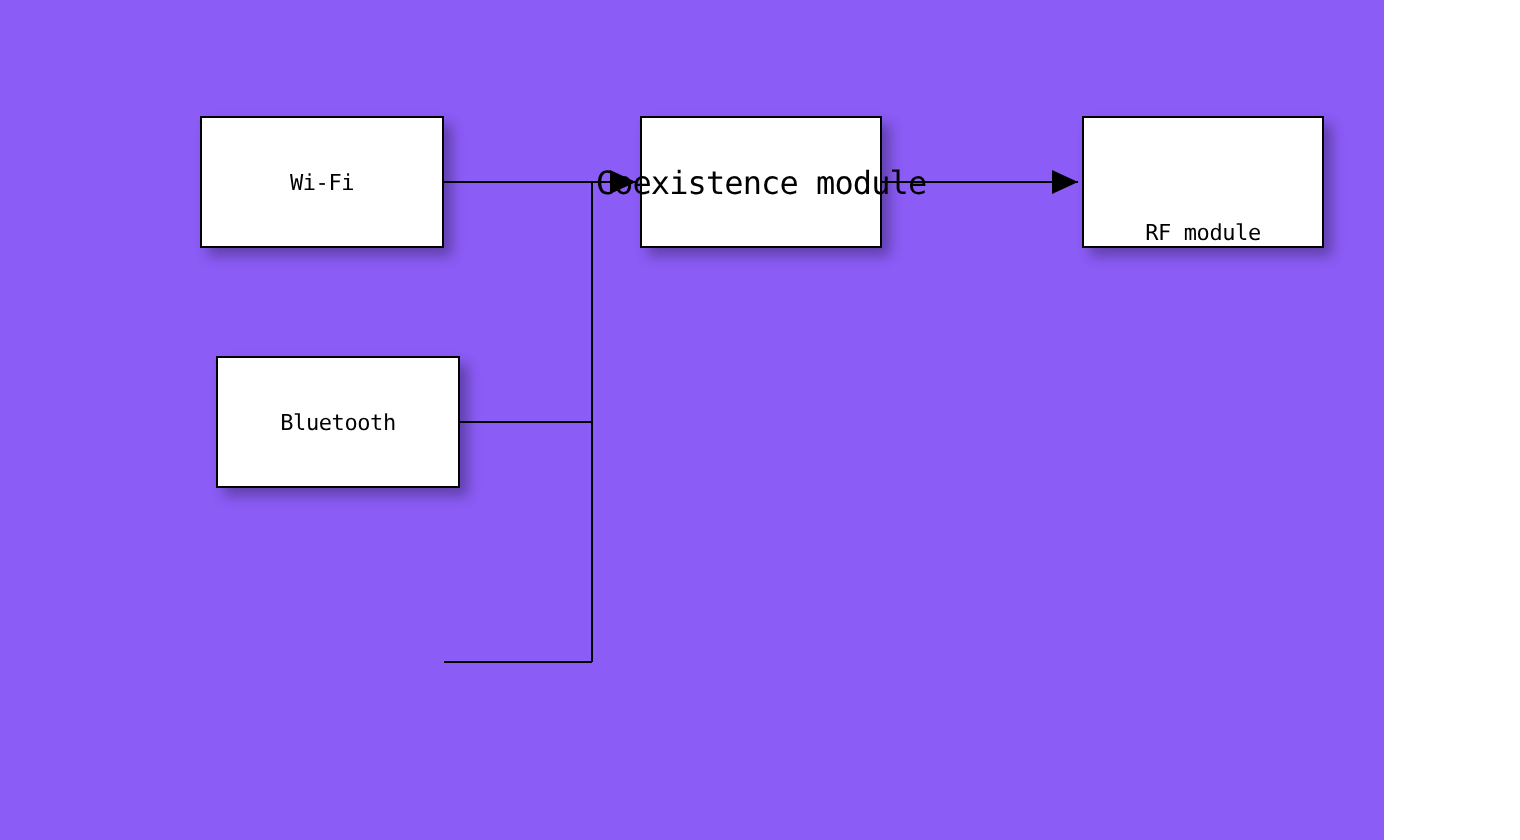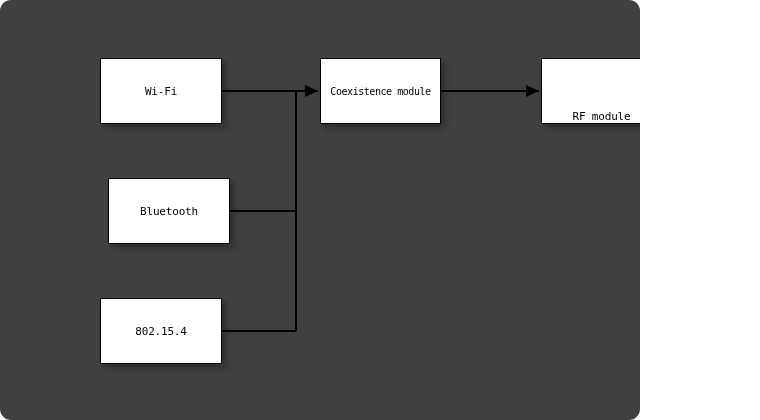--- a/index.html
+++ b/index.html
@@ -31,21 +31,21 @@
     font-size: 11px;
     line-height: 13px;
     color: #000000;
     letter-spacing: -0.2px;
     white-space: nowrap;
     text-align: center;
     user-select: none;
   }
   .node-label.tight {
     letter-spacing: -0.45px;
-    font-size: 10px;
+    font-size: 16px;
   }
   #edges {
     position: absolute;
     left: 0;
     top: 0;
     width: 760px;
     height: 420px;
     z-index: 1;
     overflow: visible;
   }
@@ -56,21 +56,21 @@
     shape-rendering: crispEdges;
   }
   #edges polygon {
     fill: #000000;
     stroke: none;
   }
 </style>
 </head>
 <body>
 
-<div id="canvas" style="width: 640px; height: 420px; background: #404040; border-radius: 11px;">
+<div id="canvas" style="width: 692px; height: 420px; background: #8b5cf6;">
 
   <svg id="edges" viewBox="0 0 760 420" width="760" height="420" xmlns="http://www.w3.org/2000/svg">
 
     <polyline points="222,91 318,91"></polyline>
 
     <polyline points="222,211 296,211"></polyline>
 
     <polyline points="222,331 296,331"></polyline>
 
     <polyline points="296,331 296,91"></polyline>
@@ -83,23 +83,20 @@
   </svg>
 
   <div class="node" id="node-wifi" style="left: 100px; top: 58px; width: 122px; height: 66px;">
     <span class="node-label">Wi-Fi</span>
   </div>
 
   <div class="node" id="node-bluetooth" style="left: 108px; top: 178px; width: 122px; height: 66px;">
     <span class="node-label">Bluetooth</span>
   </div>
 
-  <div class="node" id="node-ieee802154" style="left: 100px; top: 298px; width: 122px; height: 66px;">
-    <span class="node-label">802.15.4</span>
-  </div>
 
   <div class="node" id="node-coexistence-module" style="left: 320px; top: 58px; width: 121px; height: 66px;">
     <span class="node-label tight">Coexistence module</span>
   </div>
 
   <div class="node" id="node-rf-module" style="left: 541px; top: 58px; width: 121px; height: 66px; align-items: flex-end;">
     <span class="node-label">RF module</span>
   </div>
 
 </div>

